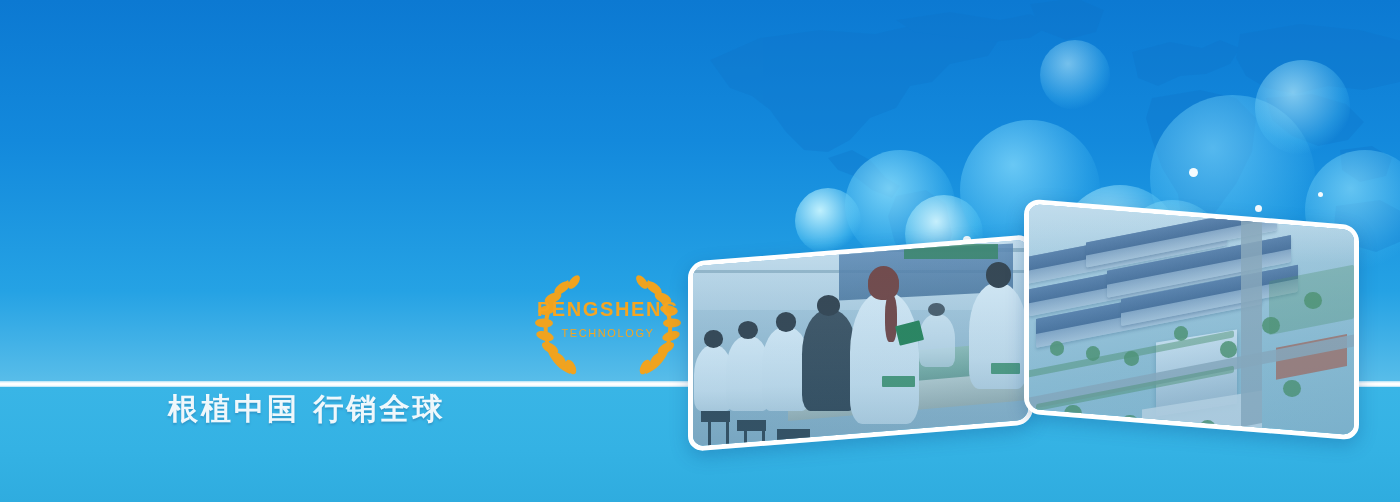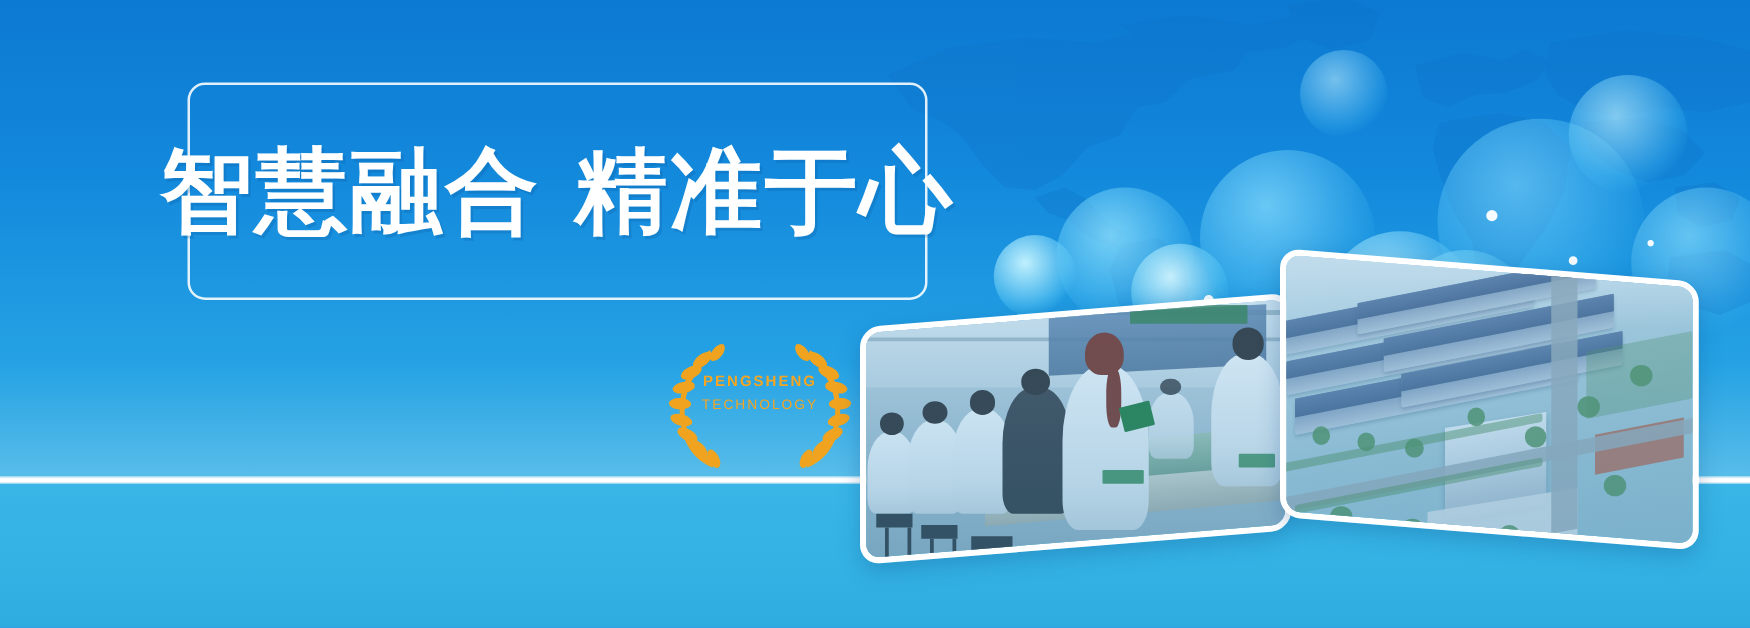--- a/index.html
+++ b/index.html
@@ -84,21 +84,21 @@
 
   
   .emblem{
     position:absolute; left:528px; top:272px; width:160px; height:105px;
   }
   .emblem svg{ width:100%; height:100%; display:block; }
   .emblem-text{
     position:absolute; left:0; top:26px; width:160px;
     text-align:center; color:#f5a521; pointer-events:none;
   }
-  .emblem-name{ font-size:12px; font-weight:bold; letter-spacing:1.6px; }
+  .emblem-name{ font-size:20px; font-weight:bold; letter-spacing:1.6px; }
   .emblem-sub{ font-size:11px; letter-spacing:1.6px; margin-top:6px; }
 
   
   .photo{
     position:absolute;
     border:5px solid #ffffff;
     border-radius:16px;
     overflow:hidden;
     box-shadow:0 6px 18px rgba(10,70,130,.28);
   }
@@ -261,23 +261,20 @@
   <div class="dot d1"></div>
   <div class="dot d2"></div>
   <div class="dot d3"></div>
   <div class="dot d4"></div>
   <div class="dot d5"></div>
   <div class="dot d6"></div>
 
   <div class="bg-lower"></div>
   <div class="bg-divider"></div>
 
-  <div class="headline-box">
-    <div class="headline">智慧融合  精准于心</div>
-  </div>
 
   <div class="emblem">
     <svg viewBox="0 0 160 105" xmlns="http://www.w3.org/2000/svg" aria-hidden="true">
       <g fill="#f0a31f">
 
         <path d="M40 8 C18 24 10 52 20 80 C24 90 32 98 42 102 L44 96 C34 92 27 85 23 76 C15 52 22 28 42 14 Z"></path>
         <g>
           <ellipse cx="34" cy="16" rx="9" ry="4.6" transform="rotate(-38 34 16)"></ellipse>
           <ellipse cx="25" cy="26" rx="9" ry="4.6" transform="rotate(-26 25 26)"></ellipse>
           <ellipse cx="19" cy="38" rx="9" ry="4.6" transform="rotate(-12 19 38)"></ellipse>
@@ -406,15 +403,16 @@
         <div class="tree" style="left:14%; top:84%; width:5%; height:7%;"></div>
         <div class="tree" style="left:30%; top:88%; width:5%; height:7%;"></div>
         <div class="tree" style="left:52%; top:90%; width:5%; height:7%;"></div>
         <div class="tree" style="left:76%; top:74%; width:5%; height:7%;"></div>
       </div>
       <div class="photo-tint"></div>
     </div>
   </div>
 
   <div class="tagline">
+    <div class="tagline-cn">根植中国  行销全球</div>
   </div>
 
 </div>
 
 </body></html>

